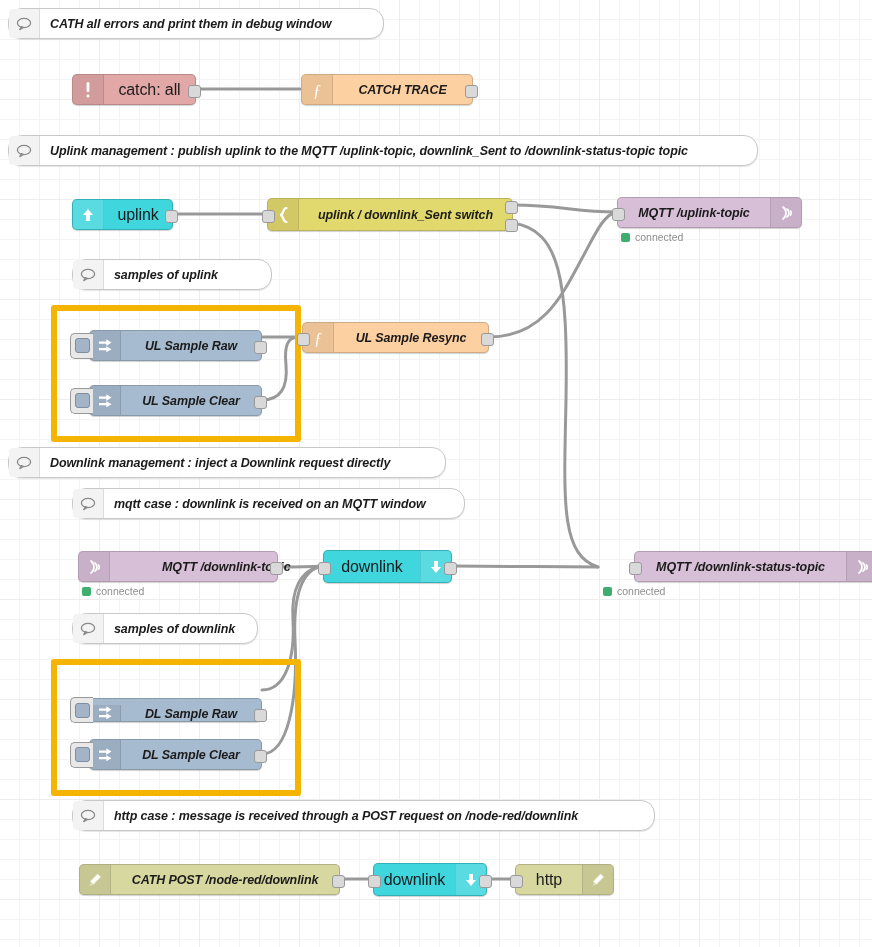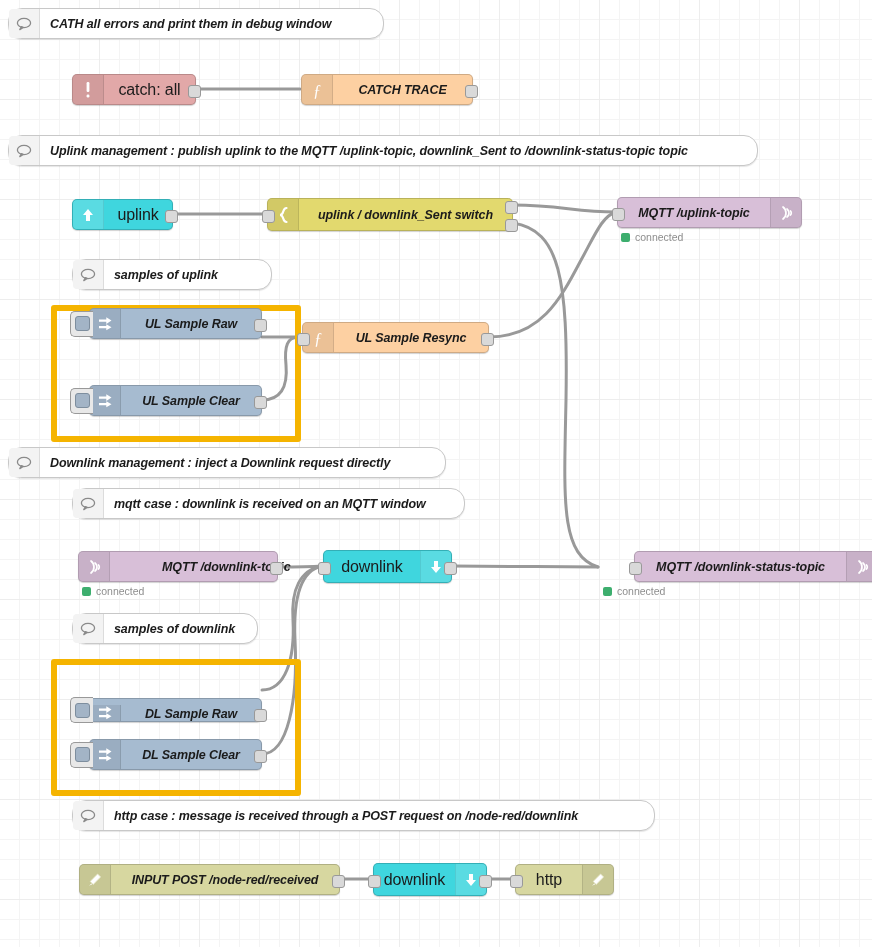--- a/index.html
+++ b/index.html
@@ -301,21 +301,21 @@
           </g>
         </svg>
     </span>
     <span class="port in" style="top:10px;"></span>
   </div>
   <div class="status" style="left:621px; top:231px;">
     <span class="dot green"></span>
     <span>connected</span>
   </div>
 
-  <div class="node" style="left:89px; top:308px; width:173px; height:31px; background:#A6BBD0;">
+  <div class="node" style="left:89px; top:330px; width:173px; height:31px; background:#A6BBD0;">
     <span class="inject-btn">
         <i></i>
       </span>
     <span class="icon-box">
       <svg class="gi" width="17" height="16" viewBox="0 0 17 16">
           <path d="M2 3.5 H9.3 L9.3 1.2 L14.5 4.6 L9.3 8 L9.3 5.7 H2 Z" fill="#fff"></path>
           <path d="M2 10 H9.3 L9.3 8.3 L14.5 11.3 L9.3 14.3 L9.3 12.3 H2 Z" fill="#fff"></path>
         </svg>
     </span>
     <span class="label">UL Sample Raw</span>
@@ -422,21 +422,21 @@
     <span class="port out" style="top:10px;"></span>
   </div>
 
   <div class="node" style="left:79px; top:864px; width:261px; height:31px; background:#D7D7A0;">
     <span class="icon-box">
       <svg class="gi" width="17" height="17" viewBox="0 0 17 17">
           <path d="M3.2 10.4 L6.2 13.4 L13.6 6 L10.6 3 Z" fill="#fff" stroke="#e6e6c8" stroke-width="0.8"></path>
           <path d="M2 14.8 L4.4 12.4 L5.2 13.2 Z" fill="#fff"></path>
         </svg>
     </span>
-    <span class="label">INPUT POST /node-red/received</span>
+    <span class="label">CATH POST /node-red/downlink</span>
     <span class="port out" style="top:10px;"></span>
   </div>
 
   <div class="node" style="left:373px; top:863px; width:114px; height:33px; background:#3FD6DE;">
     <span class="label plain">downlink</span>
     <span class="icon-box right" style="background:rgba(255,255,255,0.14);border-left:1px solid rgba(0,0,0,0.08);">
       <svg class="gi" width="16" height="16" viewBox="0 0 16 16">
           <path d="M8 14 L3 8 L6 8 L6 2 L10 2 L10 8 L13 8 Z" fill="#fff"></path>
         </svg>
     </span>

